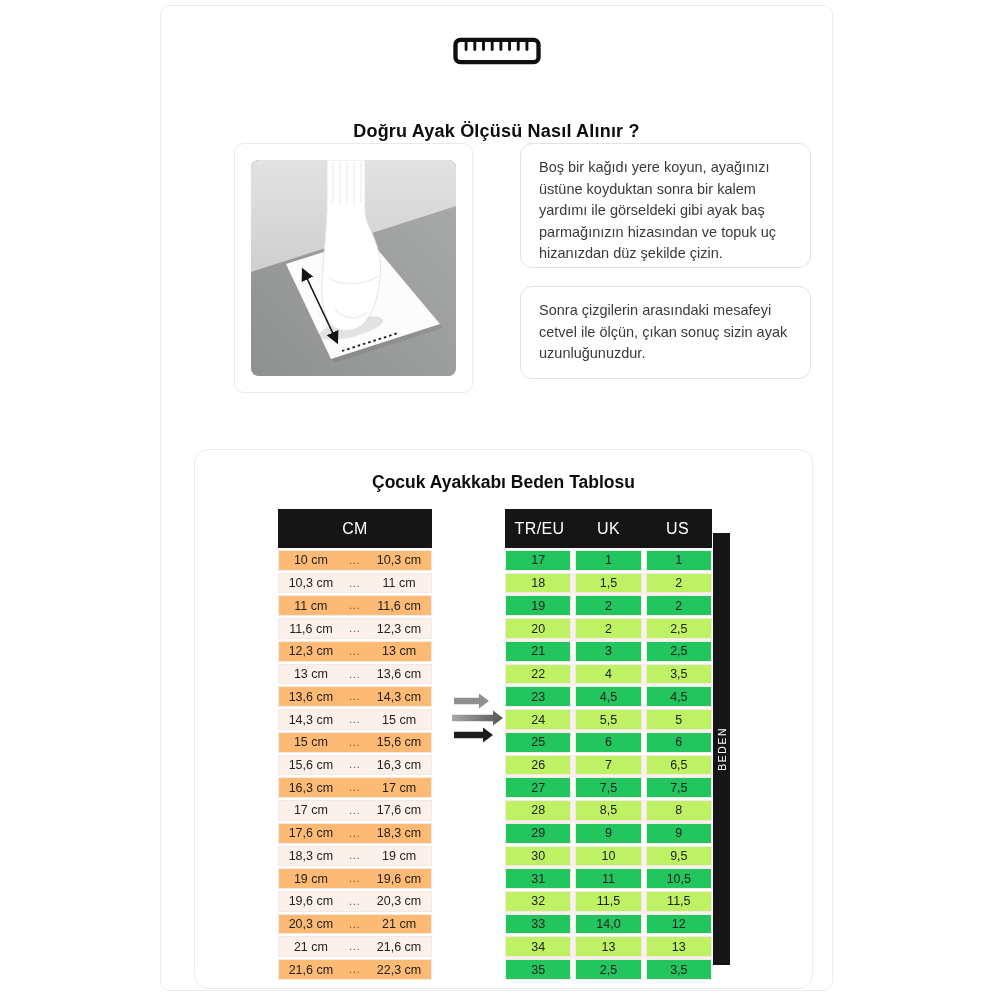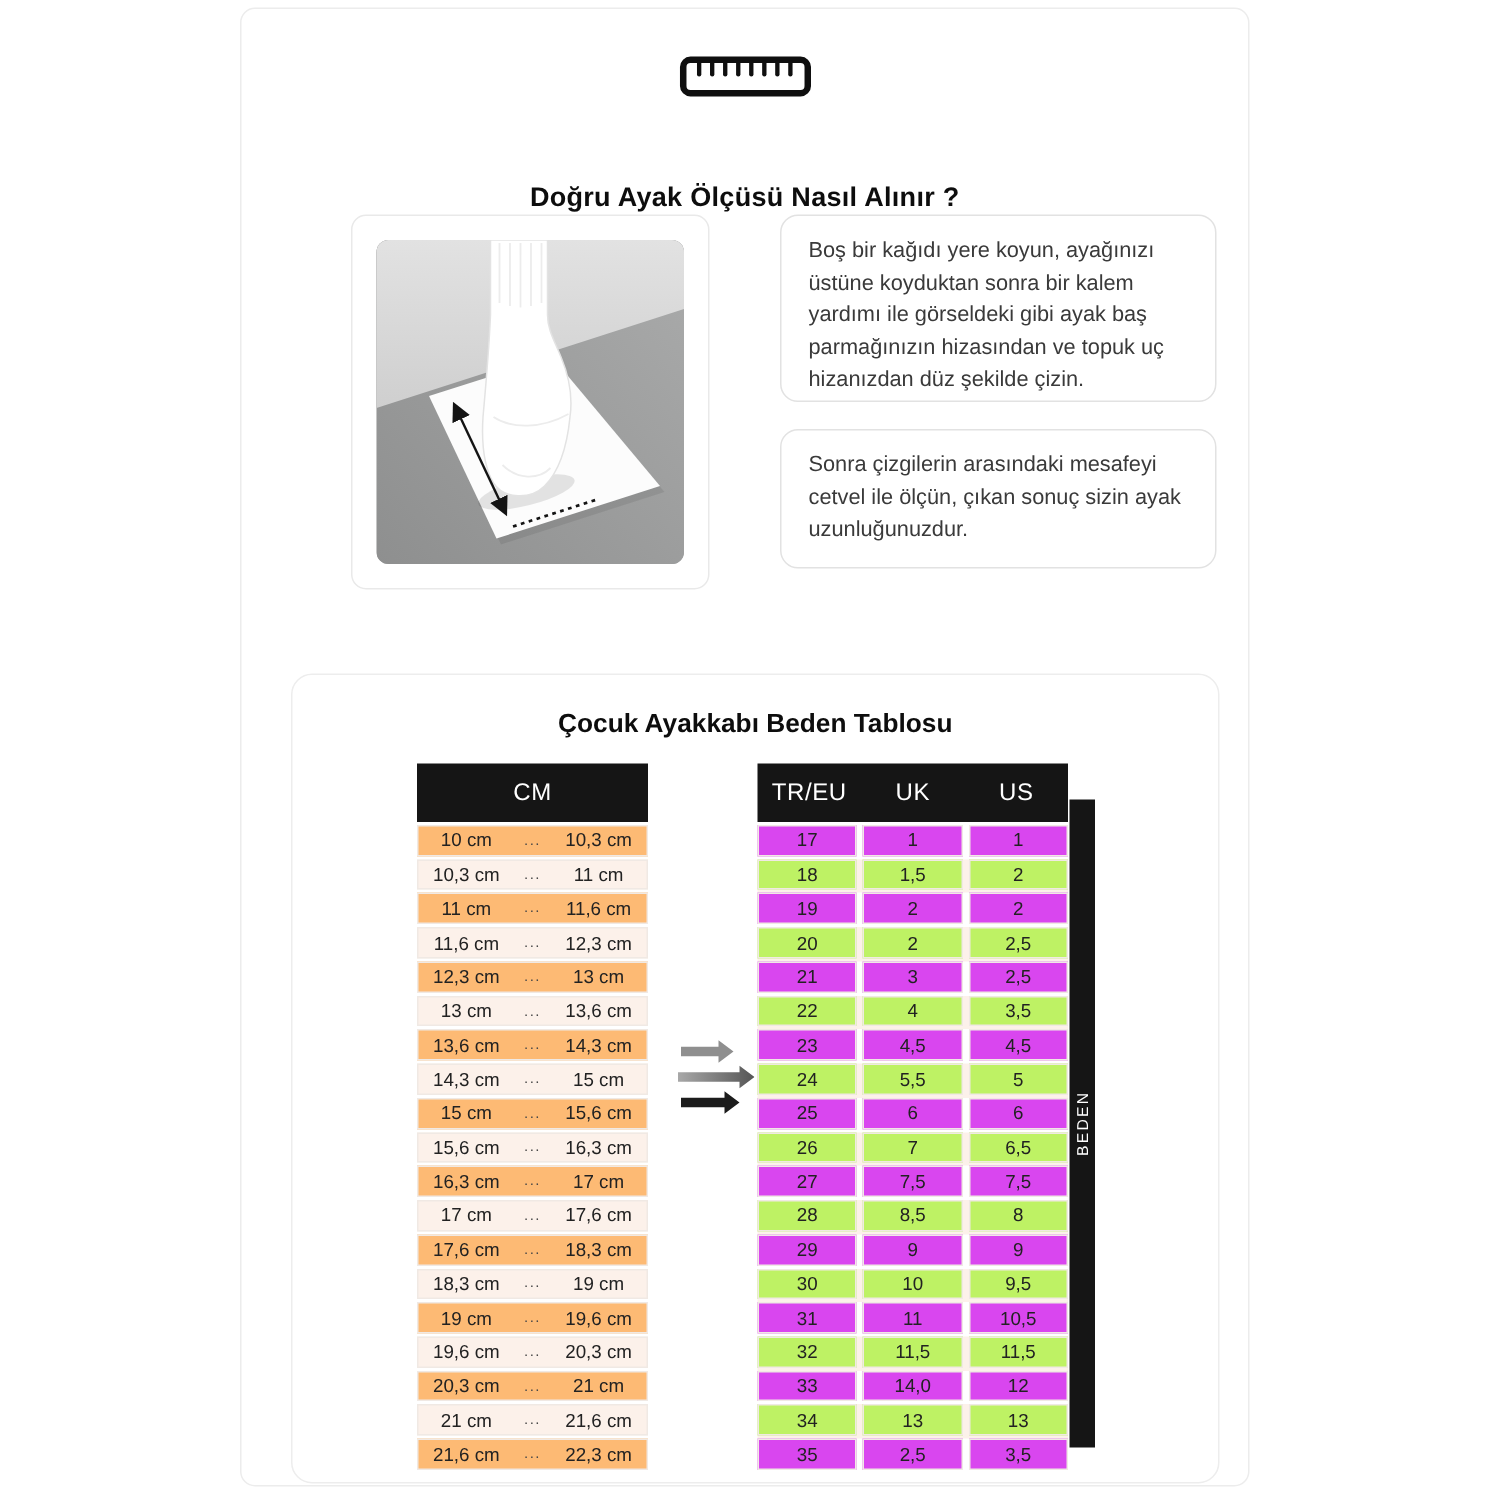--- a/index.html
+++ b/index.html
@@ -34,21 +34,21 @@
         justify-content:center;font-size:16px;letter-spacing:.4px;}
   .thead.split span{flex:1;text-align:center;}
   .rows{margin-top:2px;}
   .trow{height:20.74px;margin-bottom:2px;border:1px solid #f0e9e4;box-sizing:border-box;
         background:#fdba74;display:flex;align-items:center;font-size:12.5px;color:#222;}
   .trow.alt{background:#fcf1ea;}
   .cmrow .cfrom{width:42%;text-align:center;}
   .cmrow .cdots{width:16%;text-align:center;font-size:10px;letter-spacing:1px;color:#474747;}
   .cmrow .cto{width:42%;text-align:center;}
   .srow{height:22.74px;margin-bottom:0;border:none;background:none;display:flex;gap:4px;align-items:stretch;}
-  .srow .scell{flex:1;border:1px solid #f0e9e4;box-sizing:border-box;background:#d946ef;
+  .srow .scell{flex:1;border:1px solid #f0e9e4;box-sizing:border-box;background:#22c55e;
         display:flex;align-items:center;justify-content:center;font-size:12.5px;color:#222;
         height:20.74px;margin-top:0;}
   .srow.alt .scell{background:#bef264;}
   .beden-bar{position:absolute;left:518px;top:83px;width:17px;height:432px;background:#151515;
         display:flex;align-items:center;justify-content:center;}
   .beden-bar span{writing-mode:vertical-rl;transform:rotate(180deg);color:#fff;
         font-size:10.5px;letter-spacing:1.5px;}
   .arrows-wrap{position:absolute;left:256px;top:241px;width:52px;height:58px;}
 </style>
 </head>

